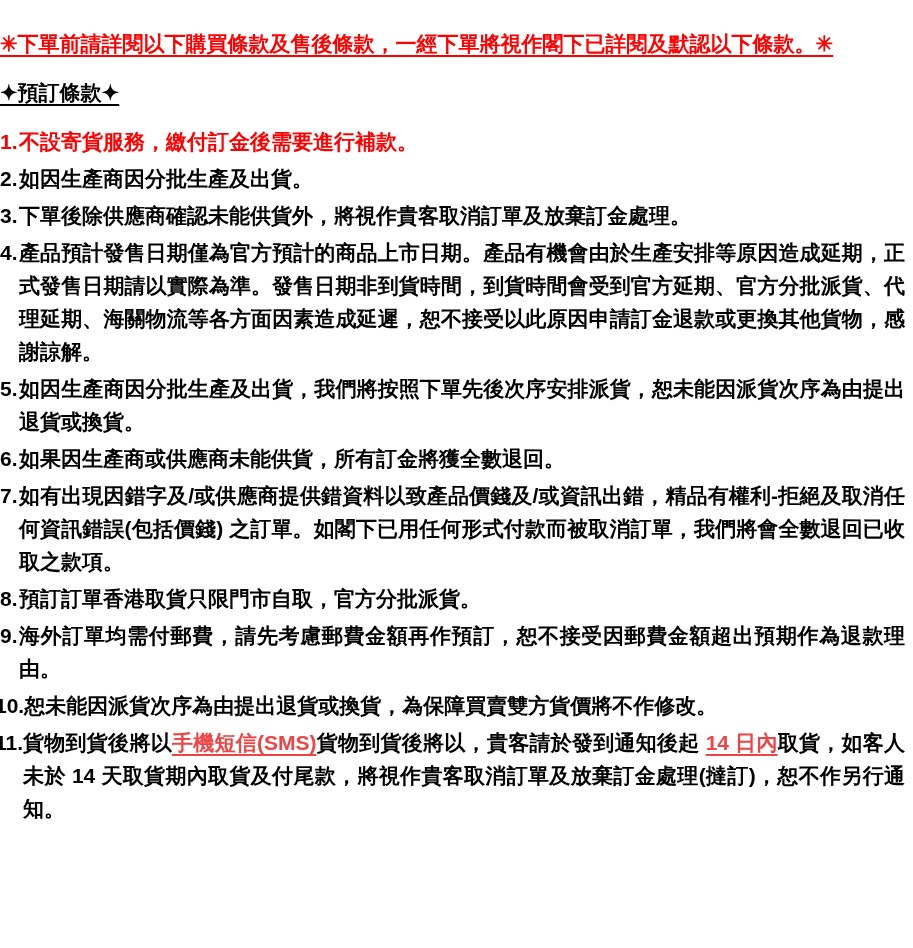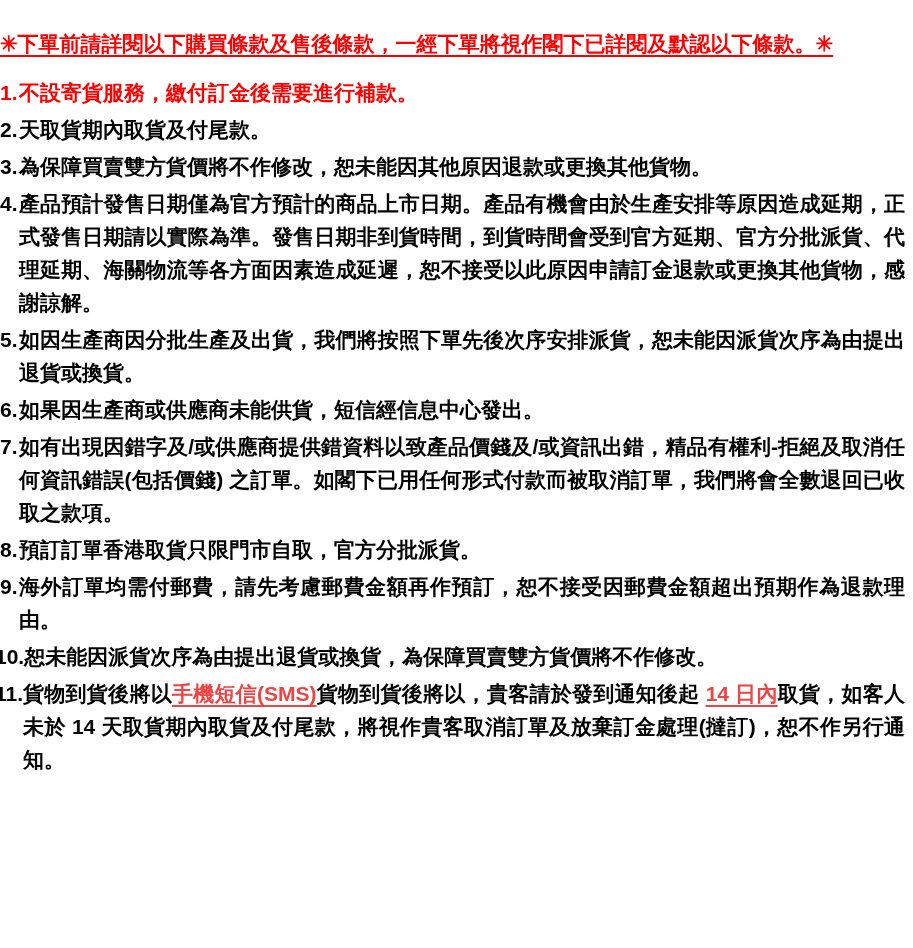--- a/index.html
+++ b/index.html
@@ -60,45 +60,48 @@
     text-decoration-thickness: 2px;
     text-underline-offset: 4px;
   }
 </style>
 </head>
 <body>
 
 <div class="page">
   <div class="header-notice">✳︎下單前請詳閱以下購買條款及售後條款，一經下單將視作閣下已詳閱及默認以下條款。✳︎</div>
 
+  <div>
+    <span class="section-title">✦預訂條款✦</span>
+  </div>
 
   <div class="terms-list">
       <div class="term-item red">
         <span class="term-num">1.</span>
         <div class="term-text"><span>不設寄貨服務，繳付訂金後需要進行補款。</span></div>
       </div>
       <div class="term-item">
         <span class="term-num">2.</span>
-        <div class="term-text"><span>天取貨期內取貨及付尾款。</span></div>
+        <div class="term-text"><span>如因生產商因分批生產及出貨。</span></div>
       </div>
       <div class="term-item">
         <span class="term-num">3.</span>
-        <div class="term-text"><span>為保障買賣雙方貨價將不作修改，恕未能因其他原因退款或更換其他貨物。</span></div>
+        <div class="term-text"><span>下單後除供應商確認未能供貨外，將視作貴客取消訂單及放棄訂金處理。</span></div>
       </div>
       <div class="term-item">
         <span class="term-num">4.</span>
         <div class="term-text"><span>產品預計發售日期僅為官方預計的商品上市日期。產品有機會由於生產安排等原因造成延期，正式發售日期請以實際為準。發售日期非到貨時間，到貨時間會受到官方延期、官方分批派貨、代理延期、海關物流等各方面因素造成延遲，恕不接受以此原因申請訂金退款或更換其他貨物，感謝諒解。</span></div>
       </div>
       <div class="term-item">
         <span class="term-num">5.</span>
         <div class="term-text"><span>如因生產商因分批生產及出貨，我們將按照下單先後次序安排派貨，恕未能因派貨次序為由提出退貨或換貨。</span></div>
       </div>
       <div class="term-item">
         <span class="term-num">6.</span>
-        <div class="term-text"><span>如果因生產商或供應商未能供貨，短信經信息中心發出。</span></div>
+        <div class="term-text"><span>如果因生產商或供應商未能供貨，所有訂金將獲全數退回。</span></div>
       </div>
       <div class="term-item">
         <span class="term-num">7.</span>
         <div class="term-text"><span>如有出現因錯字及/或供應商提供錯資料以致產品價錢及/或資訊出錯，精品有權利-拒絕及取消任何資訊錯誤(包括價錢) 之訂單。如閣下已用任何形式付款而被取消訂單，我們將會全數退回已收取之款項。</span></div>
       </div>
       <div class="term-item">
         <span class="term-num">8.</span>
         <div class="term-text"><span>預訂訂單香港取貨只限門市自取，官方分批派貨。</span></div>
       </div>
       <div class="term-item">

